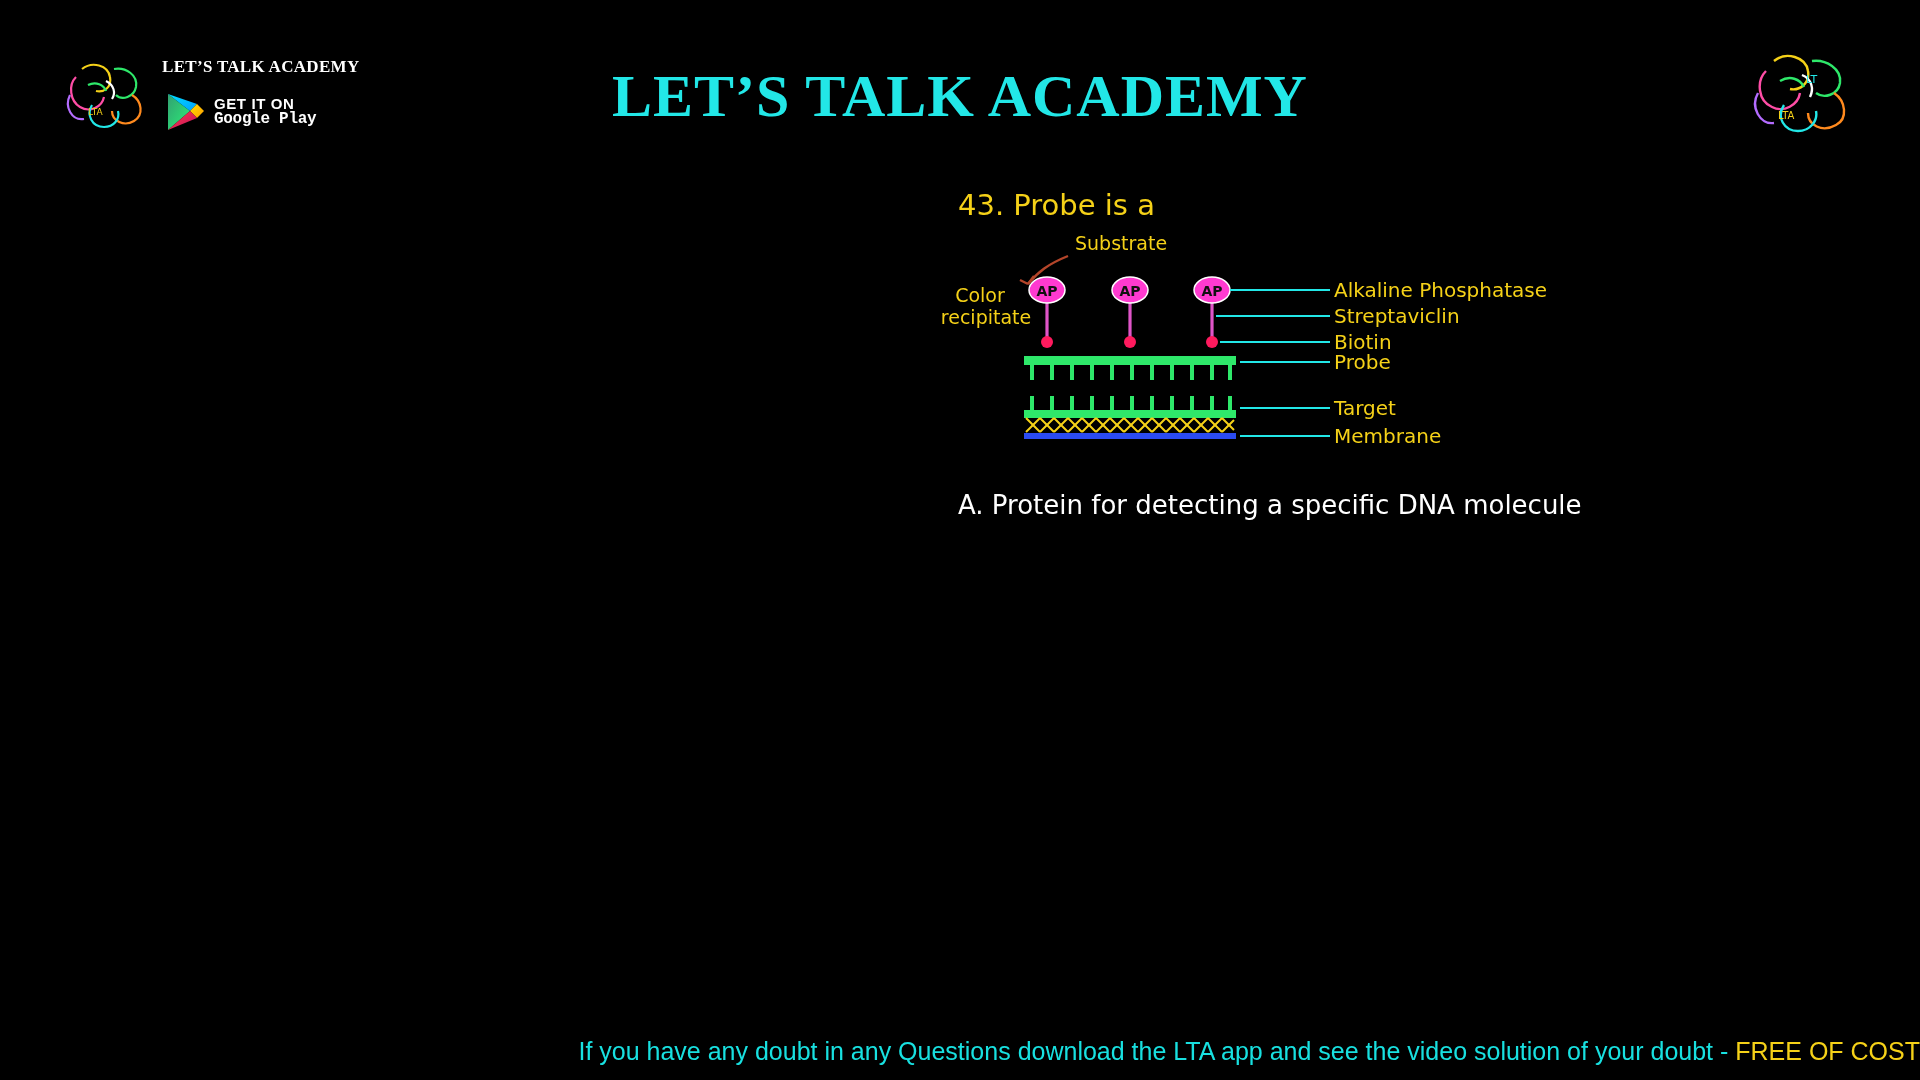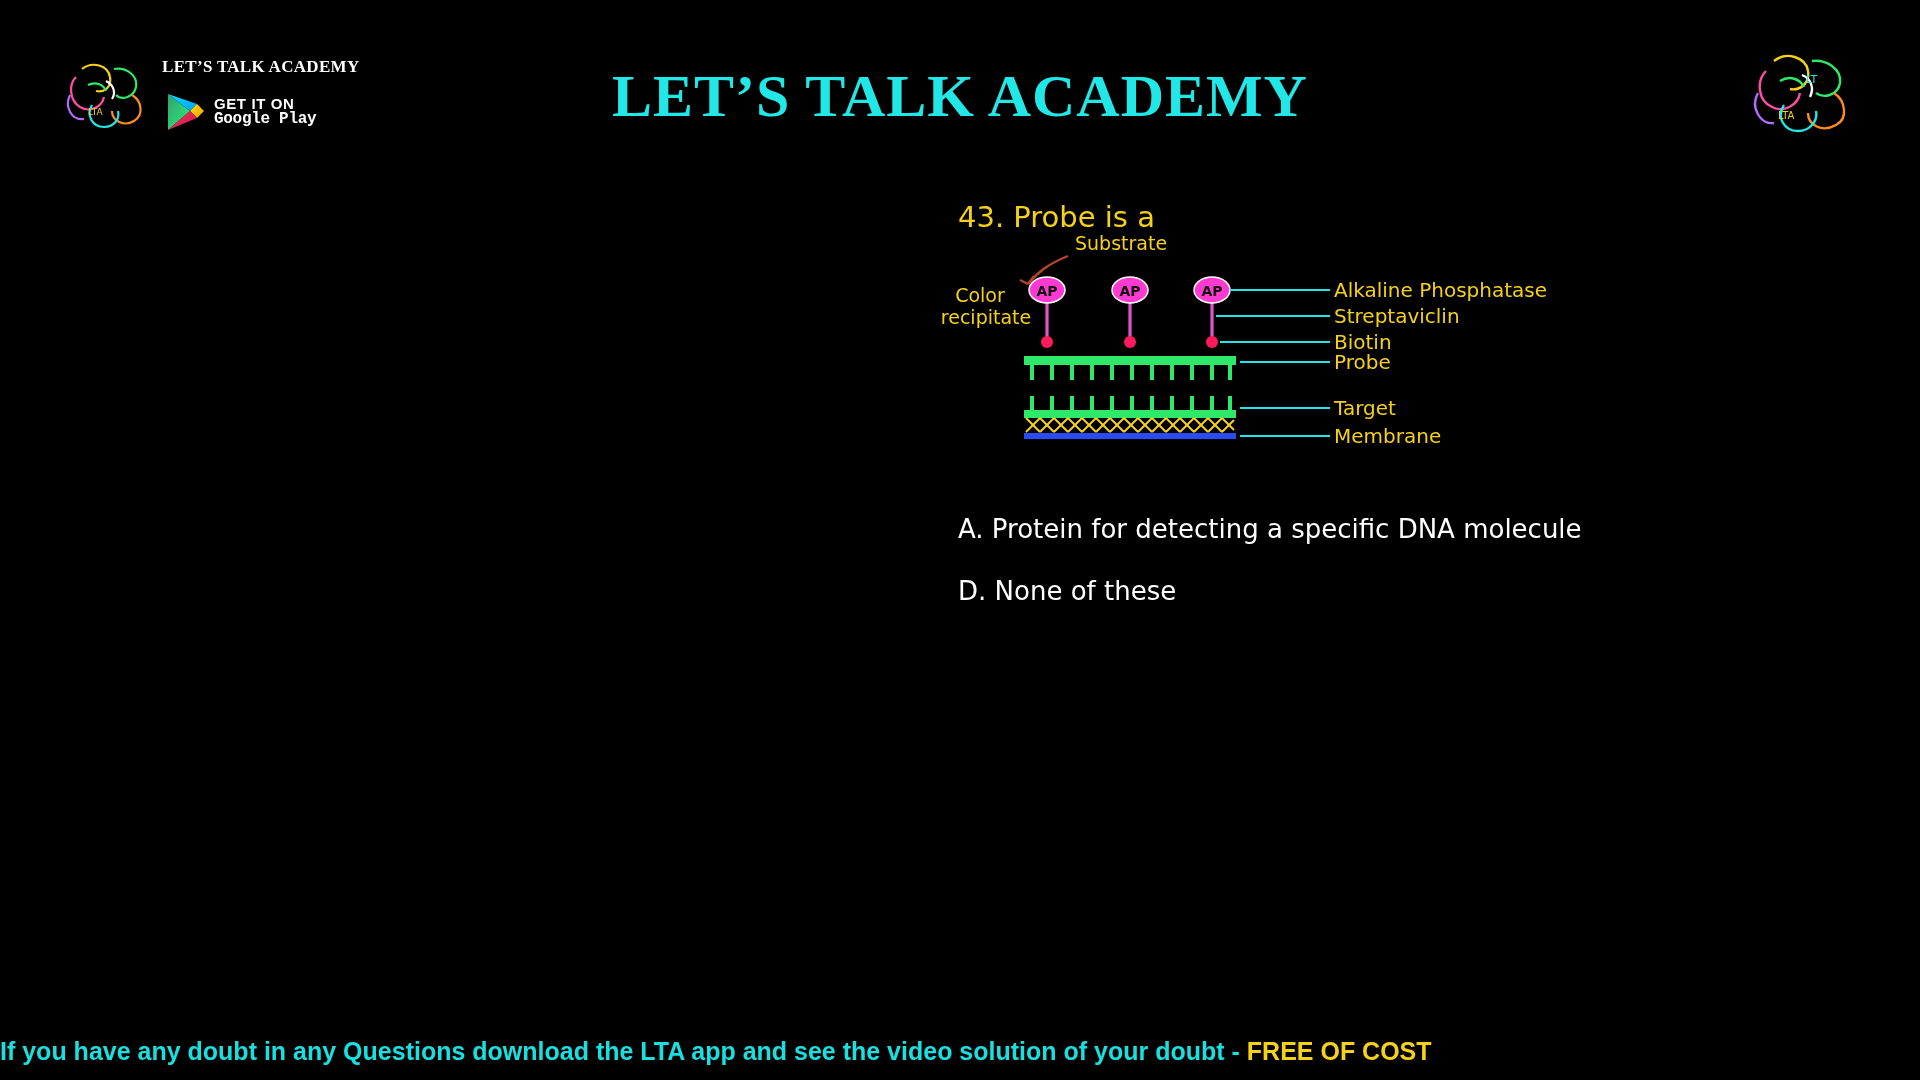--- a/index.html
+++ b/index.html
@@ -86,21 +86,21 @@
     right: 62px;
     top: 45px;
     width: 110px;
     height: 100px;
   }
 
   
   .q-number {
     position: absolute;
     left: 958px;
-    top: 200px;
+    top: 188px;
     font-size: 29px;
     color: #f5d118;
   }
 
   .figure {
     position: absolute;
     left: 940px;
     top: 228px;
     width: 660px;
     height: 240px;
@@ -111,33 +111,32 @@
     position: absolute;
     left: 958px;
     top: 490px;
     width: 920px;
     font-size: 26px;
     line-height: 1.18;
     color: #ffffff;
   }
   .option {
     margin-bottom: 31px;
-    margin-top: 24px;
   }
   .option:last-child { margin-bottom: 0; }
 
   
   .footer {
     position: absolute;
     left: 0;
     bottom: 14px;
     width: 1920px;
-    text-align: left;
+    text-align: right;
     font-family: "Liberation Sans", sans-serif;
-    font-weight: bold;
+    font-weight: normal;
     font-size: 25px;
     color: #18e0e0;
     white-space: nowrap;
   }
   .footer .free {
     color: #f5d118;
   }
 </style>
 </head>
 <body>
@@ -301,18 +300,17 @@
       <text x="394" y="121">Biotin</text>
       <text x="394" y="141">Probe</text>
       <text x="394" y="187">Target</text>
       <text x="394" y="215">Membrane</text>
     </g>
   </svg>
 </div>
 
 <div class="options">
   <div class="option">A. Protein for detecting a specific DNA molecule</div>
-  <div class="option">D. None of these</div>
 </div>
 
 <div class="footer">
   <span>If you have any doubt in any Questions download the LTA app and see the video solution of your doubt - </span><span class="free">FREE OF COST</span>
 </div>
 
 </body></html>

